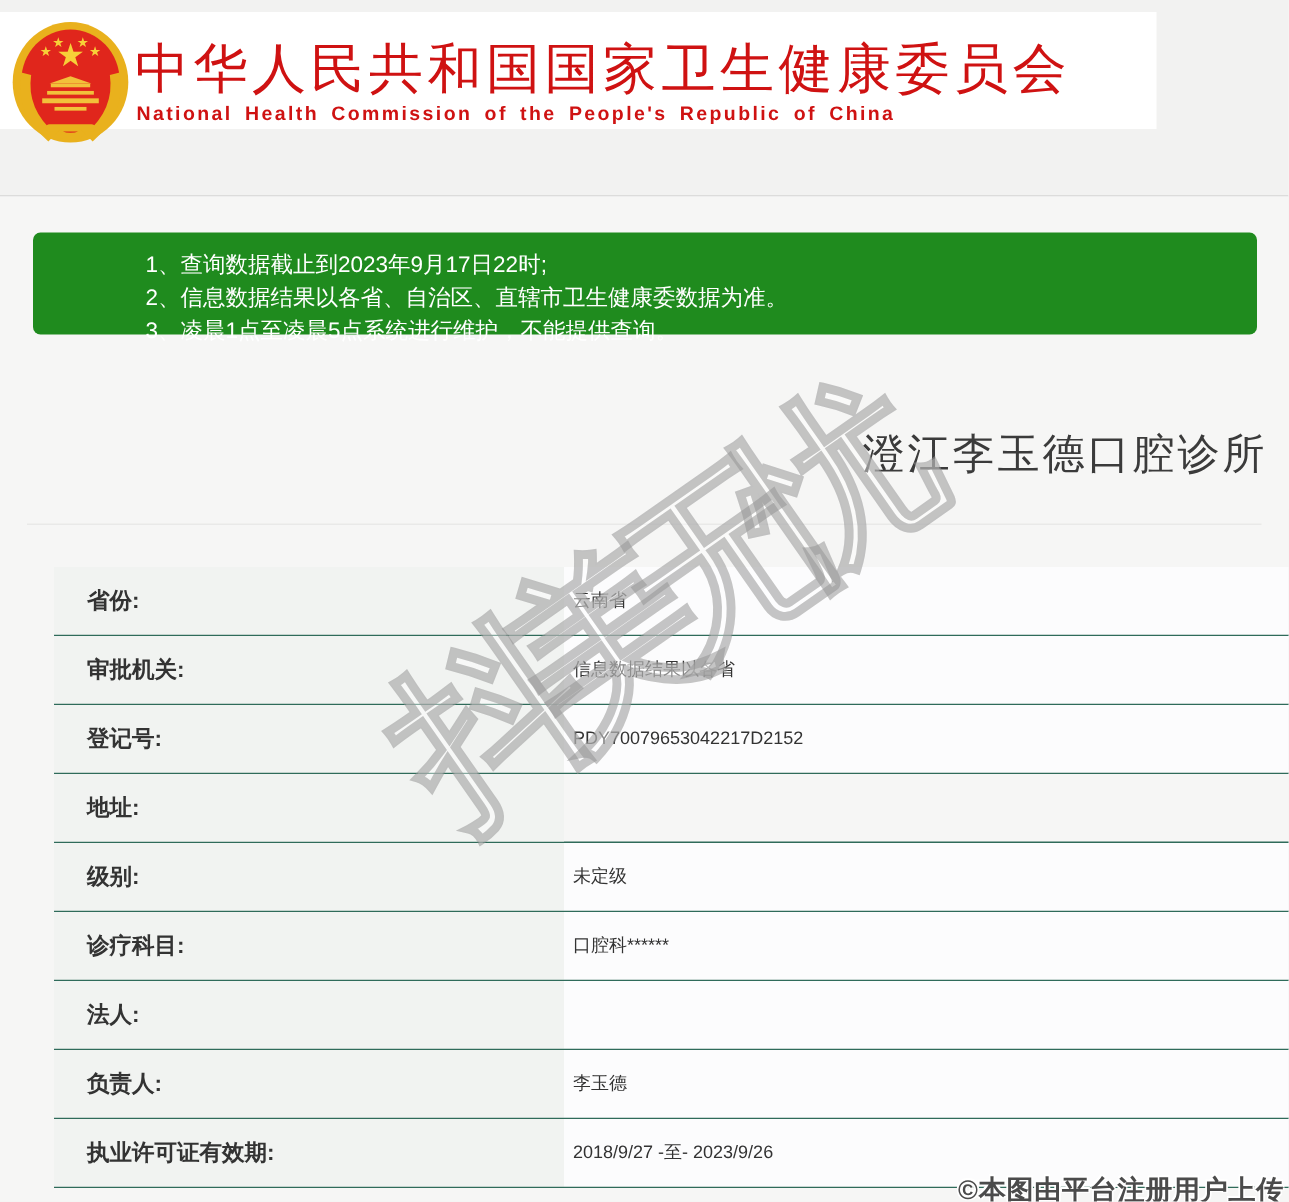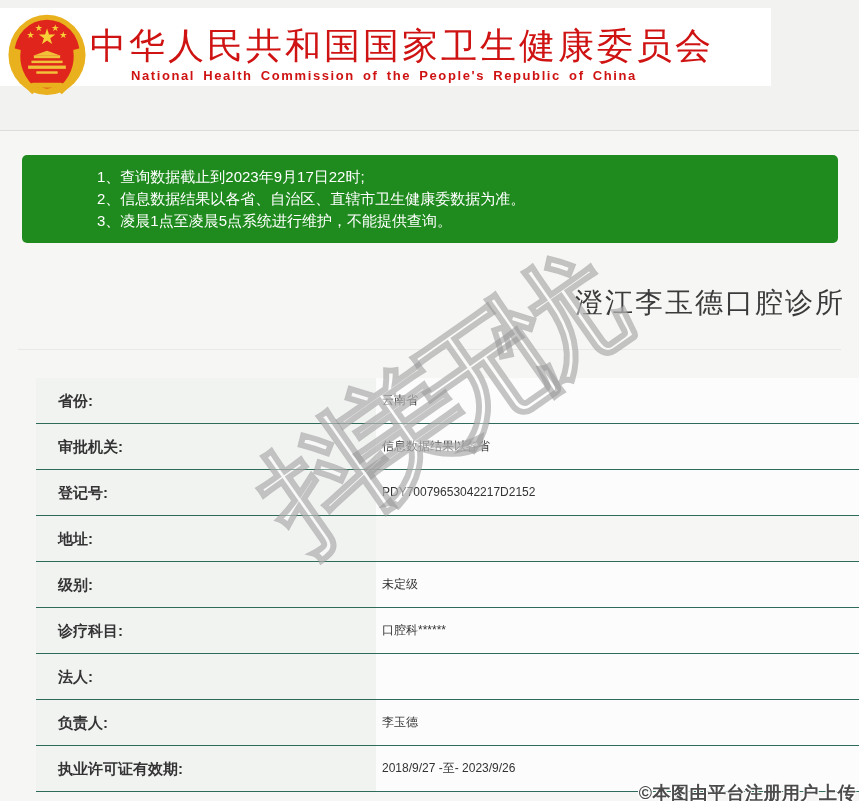--- a/index.html
+++ b/index.html
@@ -11,27 +11,27 @@
   }
   
   .header-band{position:absolute;left:0;top:8px;width:771px;height:78px;background:#ffffff;}
   .emblem{position:absolute;left:6px;top:4px;width:82px;height:94px;}
   .title-cn{
     position:absolute;left:90px;top:14px;font-size:36px;font-weight:normal;
     color:var(--brand-red,#cf1212);letter-spacing:3px;white-space:nowrap;
   }
   .title-en{
     position:absolute;left:91px;top:60px;font-size:13px;font-weight:bold;
-    color:var(--brand-red,#cf1212);letter-spacing:1.6px;word-spacing:3px;white-space:nowrap;margin-left:40px;
+    color:var(--brand-red,#cf1212);letter-spacing:1.6px;word-spacing:3px;white-space:nowrap;
   }
   .header-divider{position:absolute;left:0;top:130px;width:859px;height:1px;background:#dcdcdb;}
   .content-bg{position:absolute;left:0;top:131px;width:859px;height:670px;background:#f6f6f5;}
   
   .notice{
-    position:absolute;left:22px;top:155px;width:816px;height:88px;box-sizing:border-box;
+    position:absolute;left:22px;top:155px;width:816px;height:68px;box-sizing:border-box;
     background:var(--notice-green,#1f8b1e);border-radius:5px;
     color:#ffffff;font-size:15px;line-height:22px;padding:11px 10px 0 75px;z-index:2;
   }
   .notice-line{white-space:nowrap;}
   
   .clinic-title{
     position:absolute;right:14px;top:284px;font-size:28px;color:#3b3b3b;
     letter-spacing:2px;white-space:nowrap;z-index:2;font-weight:500;
   }
   .table-top-border{position:absolute;left:18px;top:349px;width:823px;height:1px;background:#e9e9e8;}

